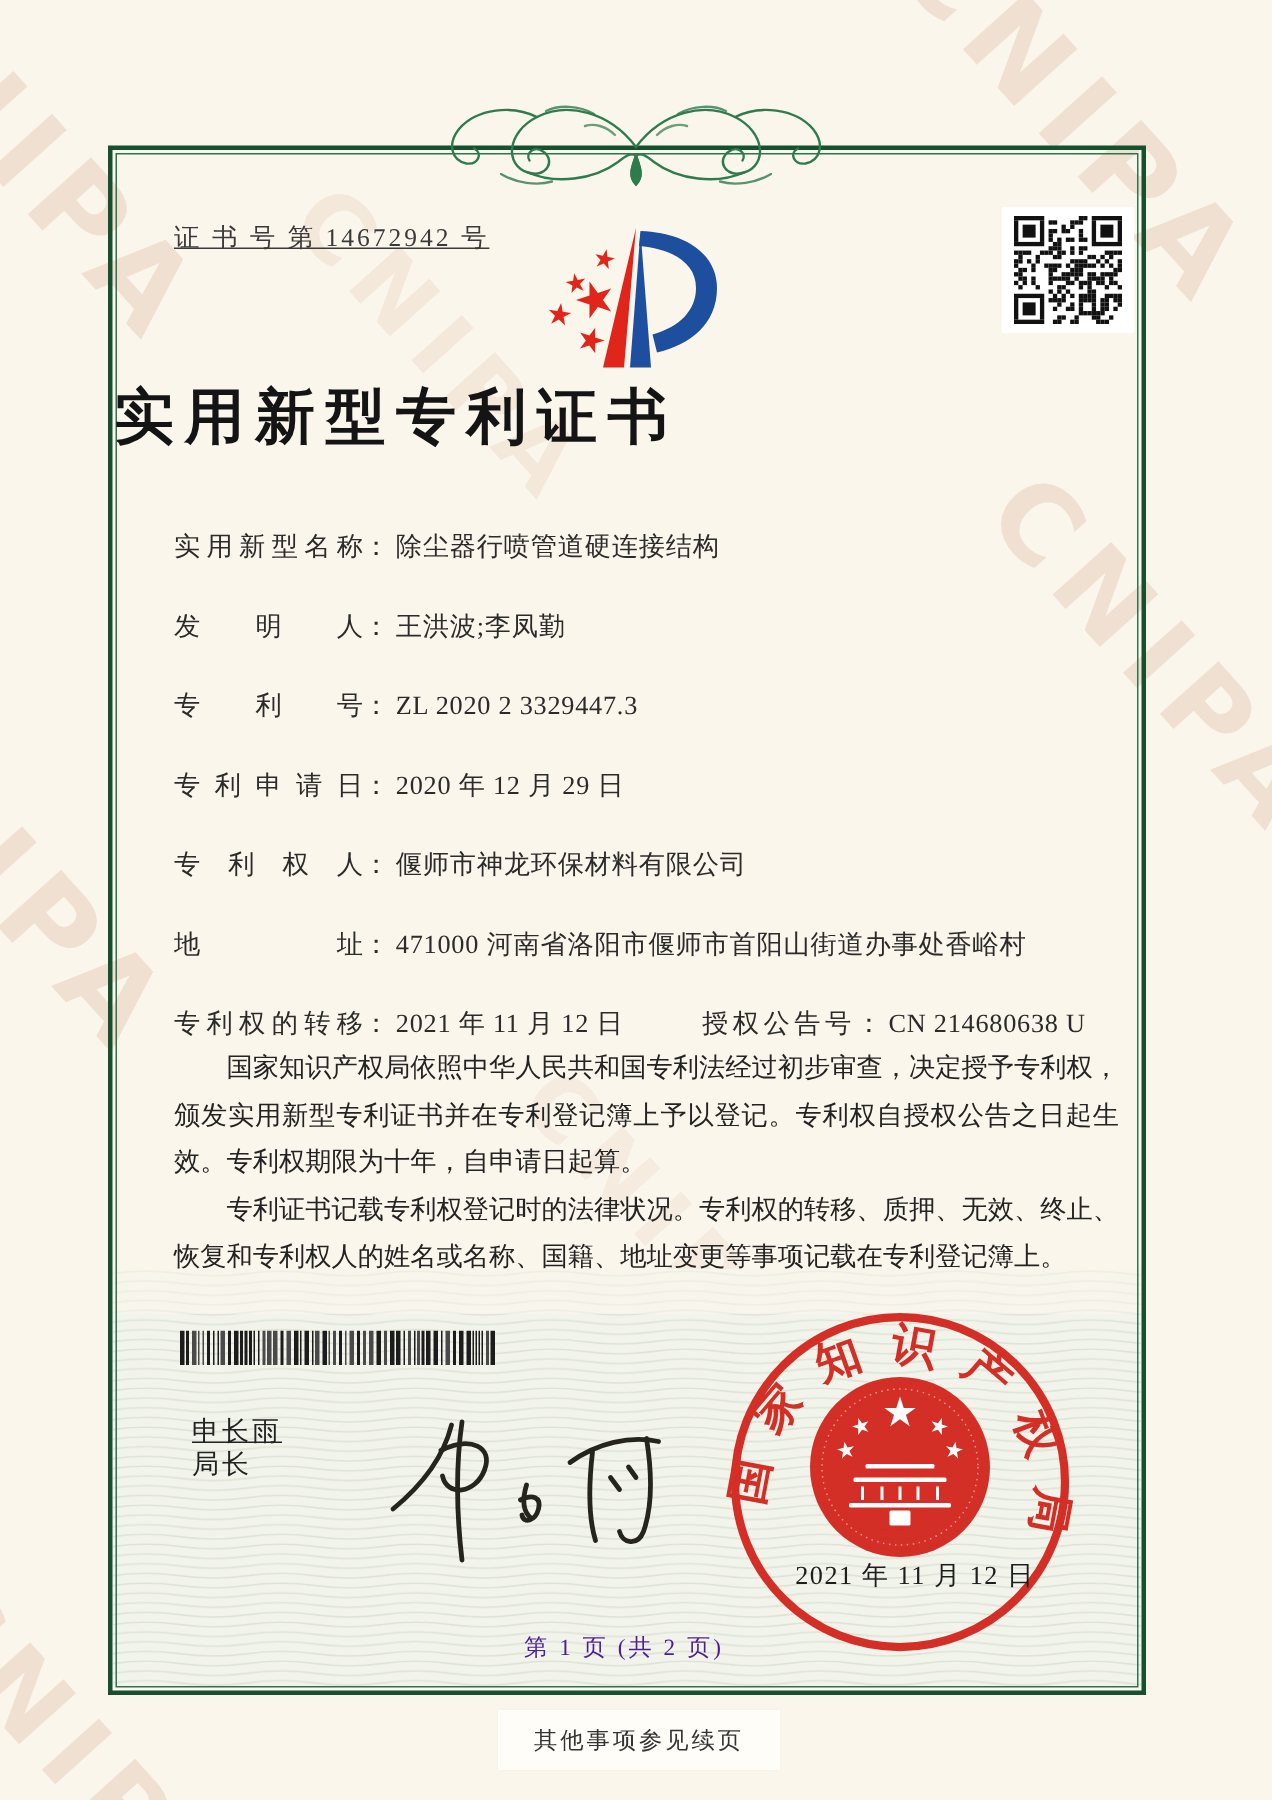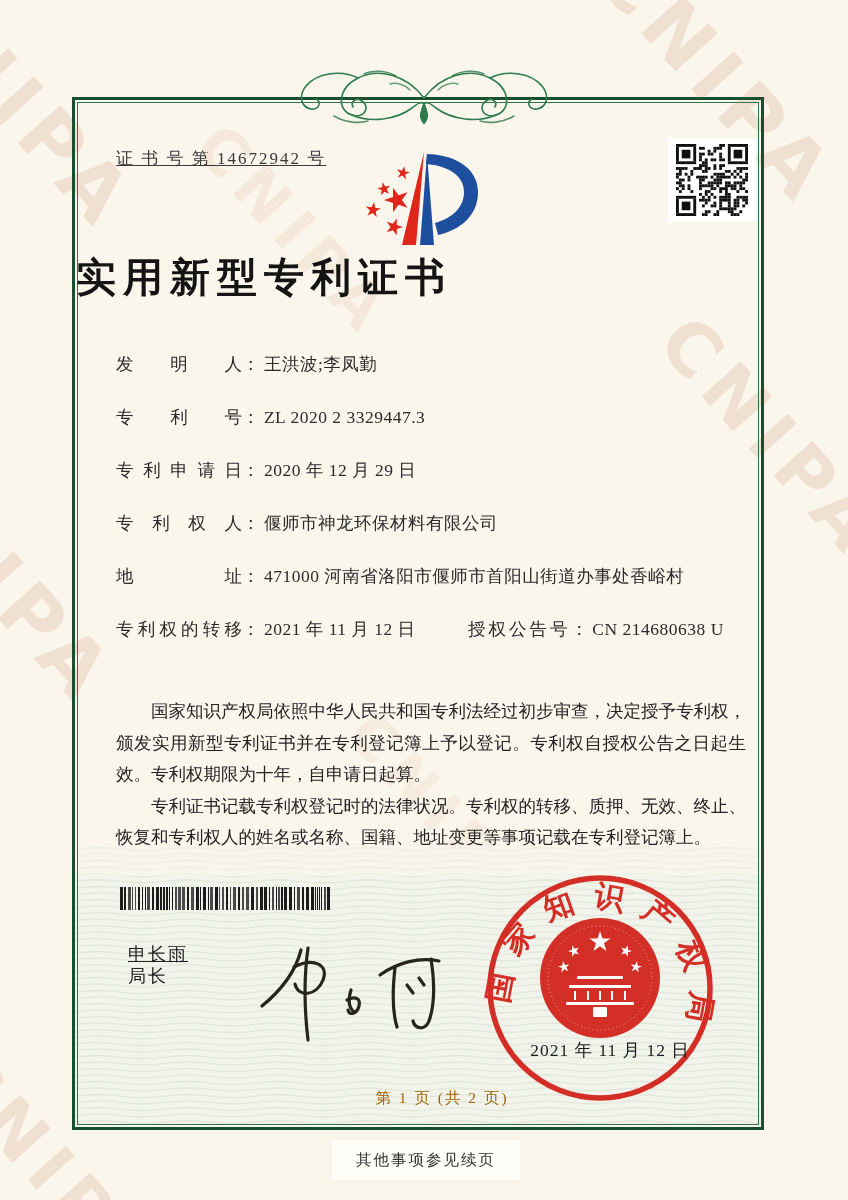--- a/index.html
+++ b/index.html
@@ -57,21 +57,21 @@
     font-size:18px;color:#222;letter-spacing:2px;
   }
   .signature{left:238px;top:928px;z-index:3;}
   .seal{left:470px;top:858px;z-index:3;opacity:0.95;}
   .seal-date{
     left:505px;top:1038px;width:210px;text-align:center;z-index:4;
     font-size:17.5px;color:#1d1d1d;letter-spacing:1px;white-space:nowrap;
   }
   .page-no{
     left:76px;top:1088px;width:680px;text-align:center;z-index:2;
-    font-size:15.5px;color:#a16207;letter-spacing:2px;padding-left:26px;
+    font-size:15.5px;color:#4c1d95;letter-spacing:2px;
   }
   .cont-box{
     left:332px;top:1140px;width:188px;height:40px;background:#fffdf8;z-index:2;
     display:flex;align-items:center;justify-content:center;
     font-size:15.5px;color:#333;letter-spacing:2px;box-shadow:0 0 2px rgba(0,0,0,0.04);text-align:right;
   }
 </style>
 </head>
 <body>
 
@@ -344,20 +344,24 @@
   <use href="#star" fill="#e0251b" transform="translate(44,49) scale(7) rotate(-10)"></use>
   <use href="#star" fill="#e0251b" transform="translate(57,60) scale(13) rotate(-18)"></use>
   <use href="#star" fill="#e0251b" transform="translate(33,70) scale(8) rotate(8)"></use>
   <use href="#star" fill="#e0251b" transform="translate(54,87) scale(9) rotate(18)"></use>
 </svg>
 
 <div class="abs title">实用新型专利证书</div>
 
 <div class="abs fields">
   <div class="field-row">
+    <span class="f-label">实用新型名称</span><span class="f-colon">：</span>
+    <span class="f-value">除尘器行喷管道硬连接结构</span>
+  </div>
+  <div class="field-row">
     <span class="f-label">发明人</span><span class="f-colon">：</span>
     <span class="f-value">王洪波;李凤勤</span>
   </div>
   <div class="field-row">
     <span class="f-label">专利号</span><span class="f-colon">：</span>
     <span class="f-value">ZL 2020 2 3329447.3</span>
   </div>
   <div class="field-row">
     <span class="f-label">专利申请日</span><span class="f-colon">：</span>
     <span class="f-value">2020 年 12 月 29 日</span>

